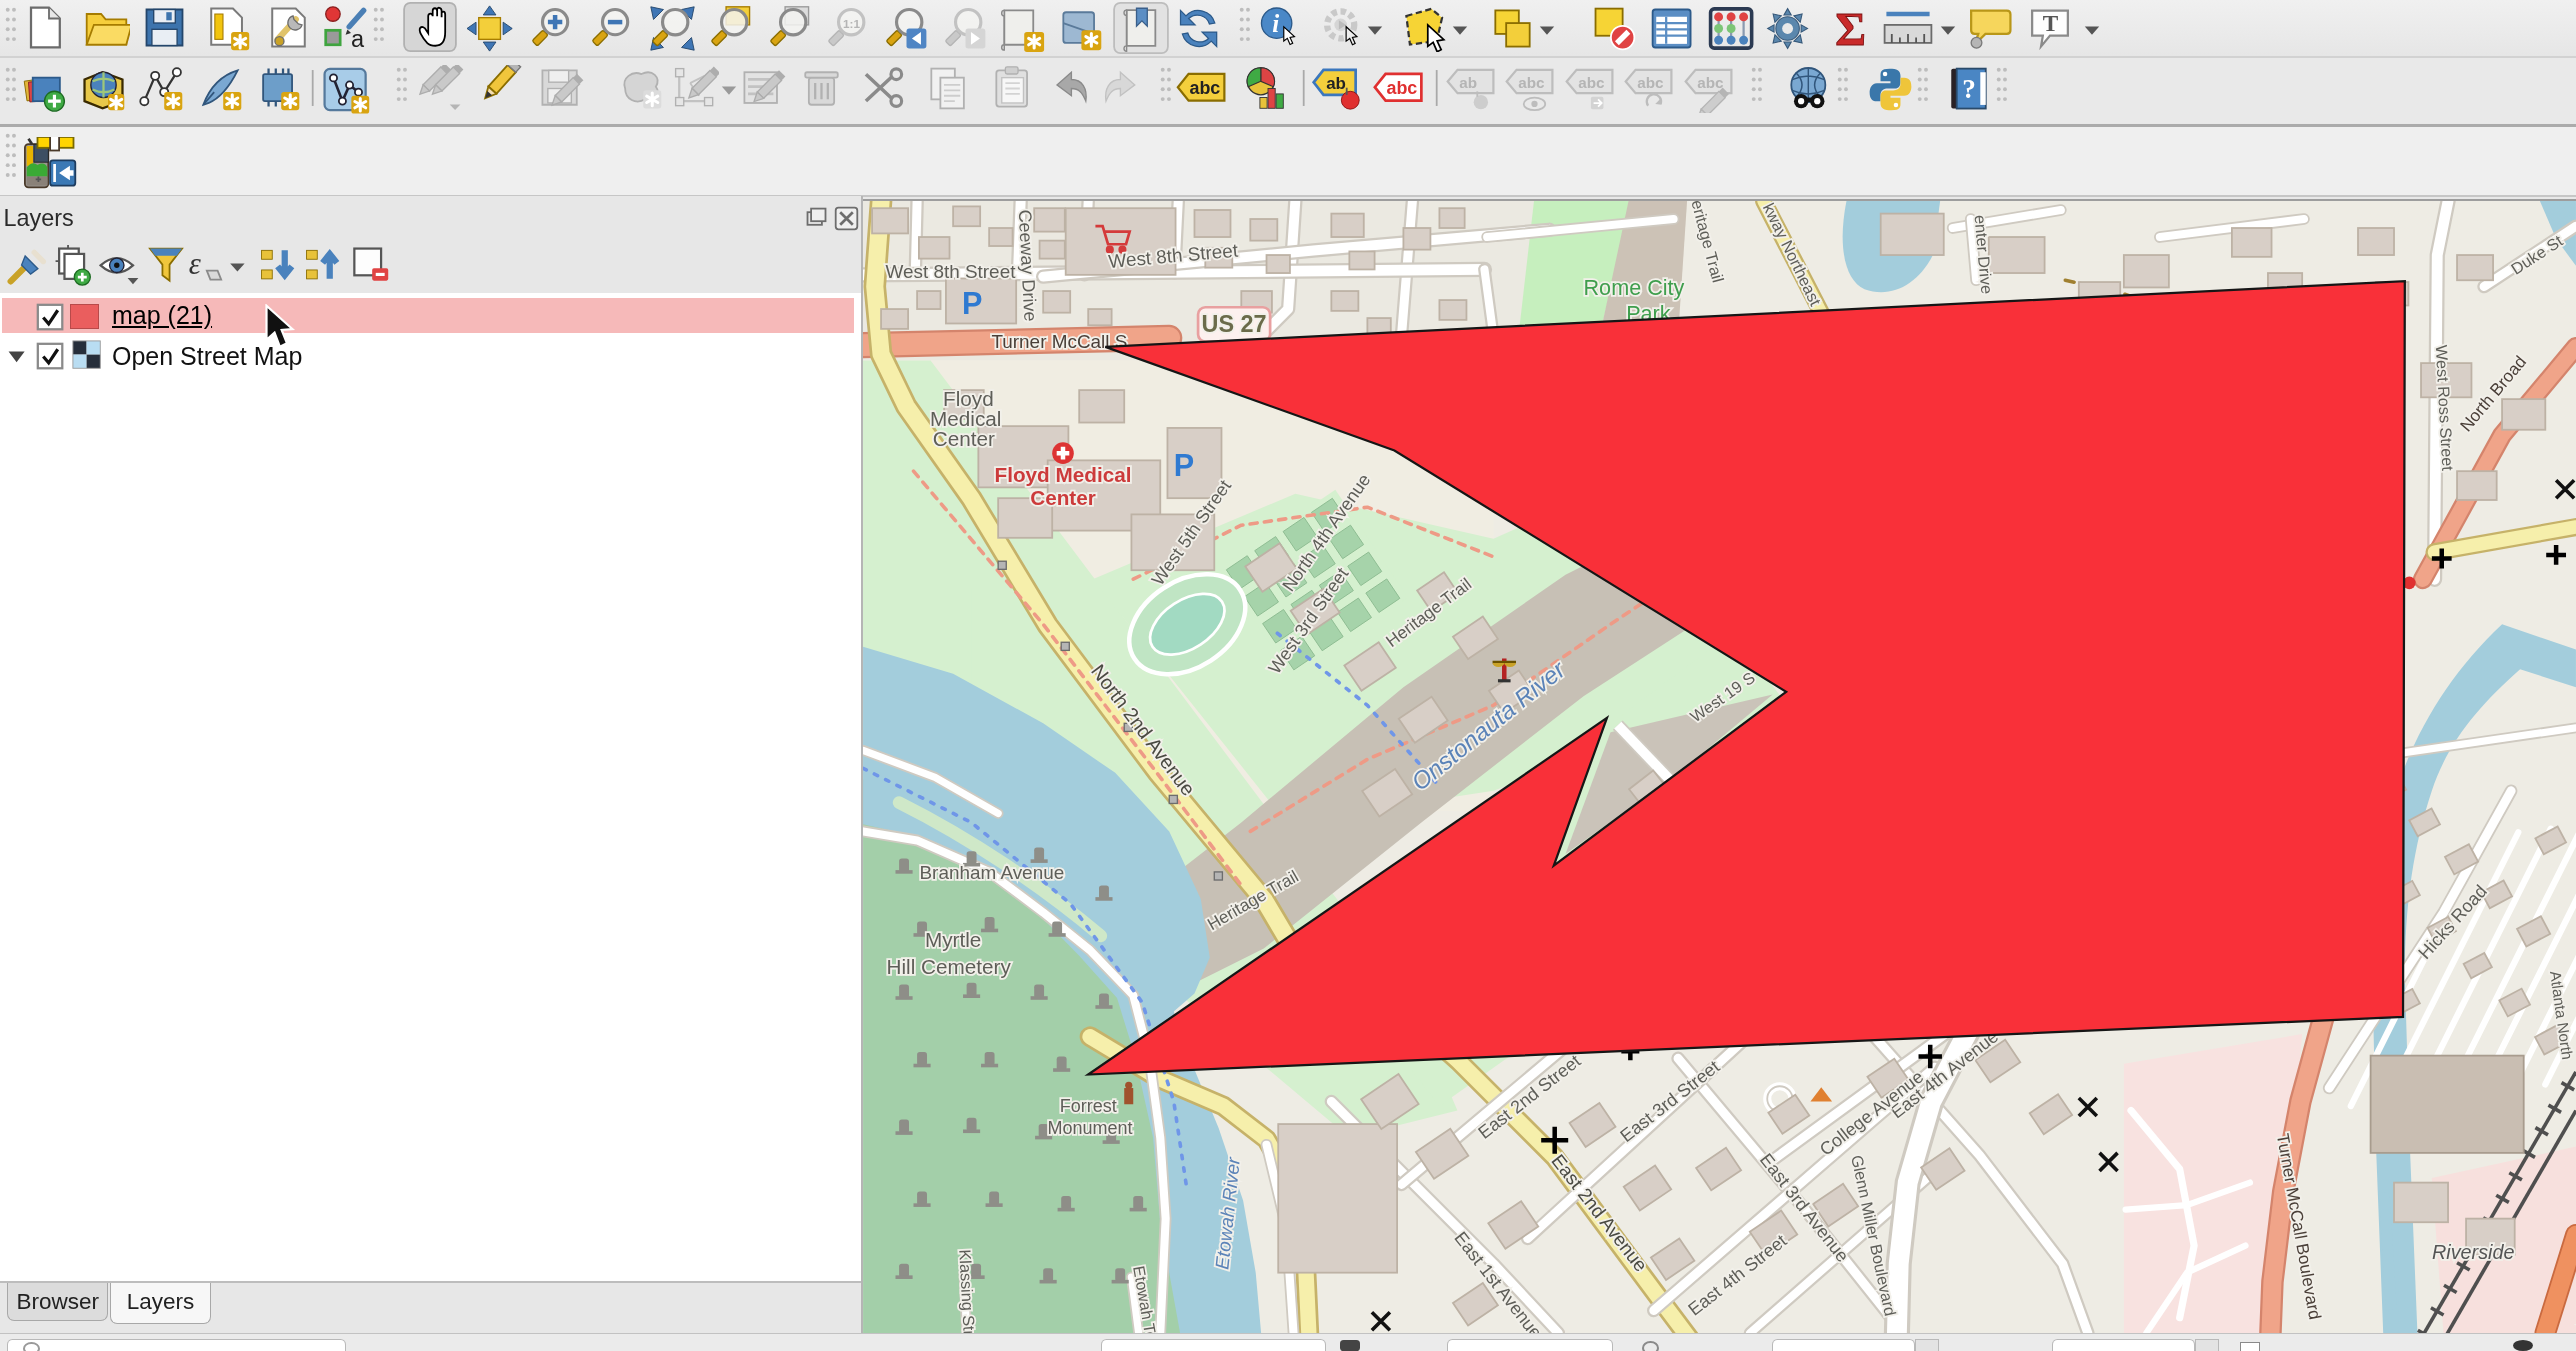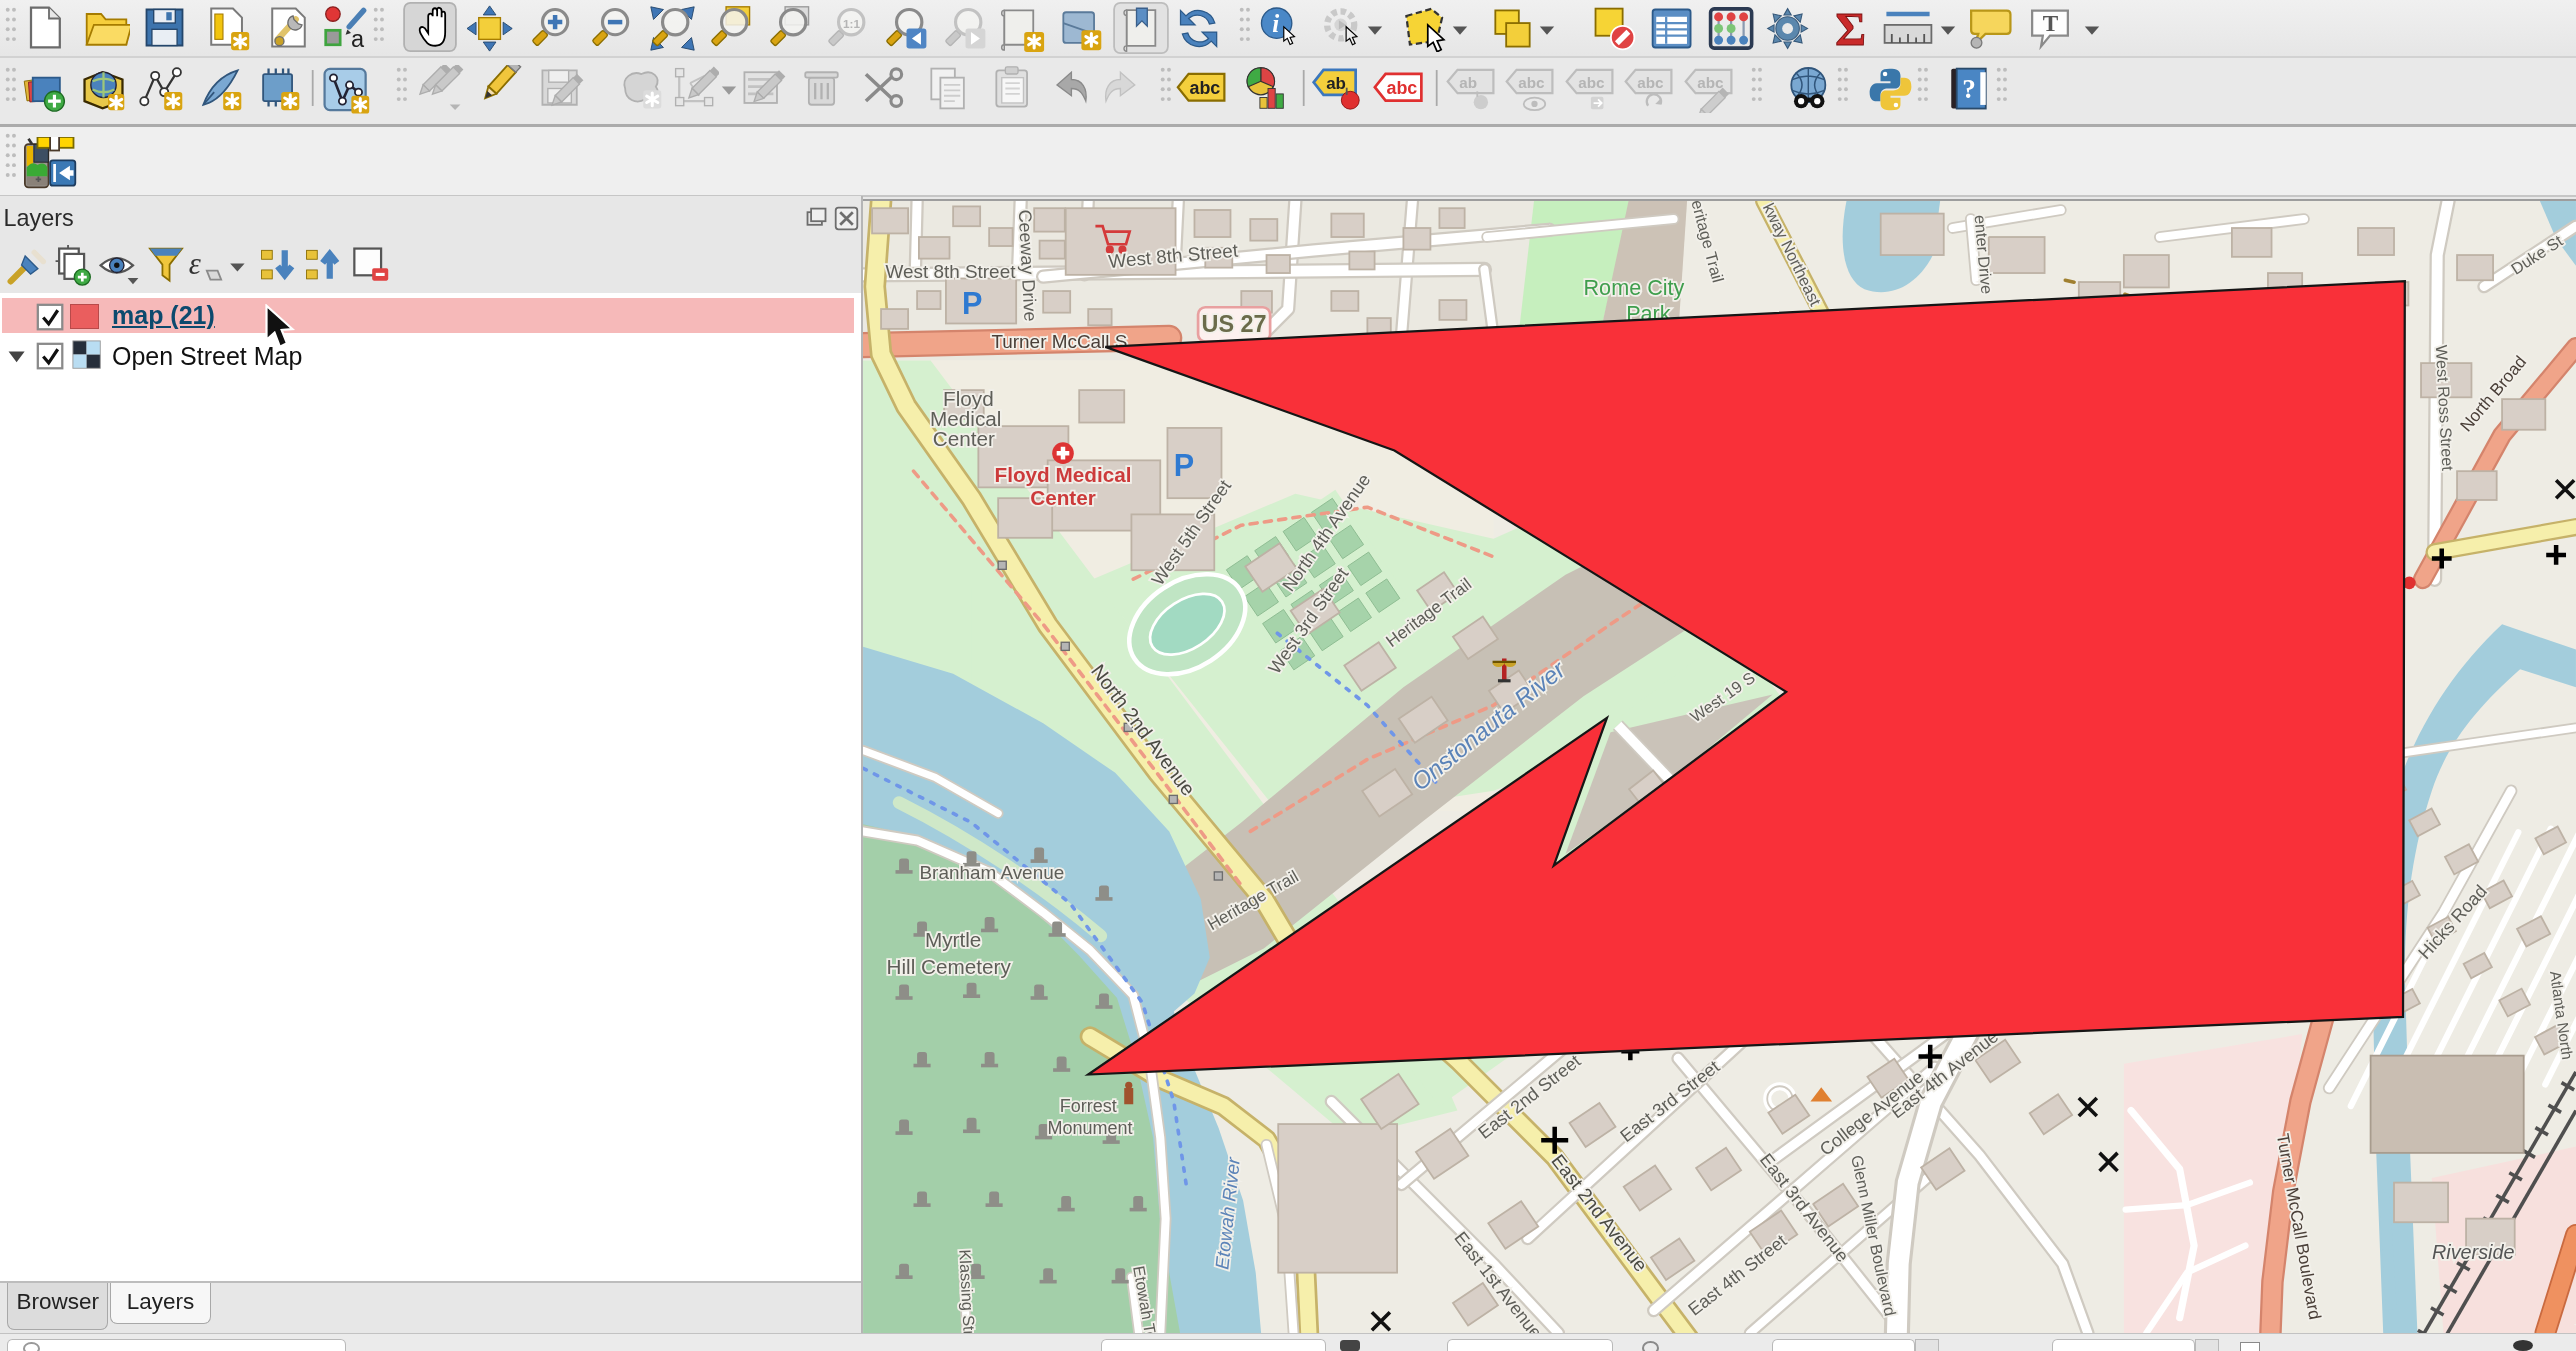--- a/index.html
+++ b/index.html
@@ -674,41 +674,41 @@
     <rect x="26" y="26" width="18" height="14" rx="2" fill="#e04343"></rect>
     <path d="M30,33 L40,33" stroke="#fff" stroke-width="3.5"></path>
   </svg>
 <div style="position:absolute;left:0;top:293px;width:861px;height:989px;background:#fff"></div>
 <div style="position:absolute;left:1.8px;top:298px;width:852px;height:35px;background:#f6b9b9"></div>
 <svg style="position:absolute;left:36px;top:303px" width="29" height="29" viewBox="0 0 32 32">
     <rect x="2" y="2" width="27" height="27" fill="#fff" stroke="#8a8a8a" stroke-width="2.5"></rect>
     <path d="M8,16 L14,23 L24,8" stroke="#111" stroke-width="3.5" fill="none"></path>
   </svg>
 <div style="position:absolute;left:70px;top:304px;width:29px;height:25px;background:#ea5e5e;border:0.9px solid #b84a4a;box-sizing:border-box"></div>
-<div style="position:absolute;left:112px;top:301px;font-size:25px;font-weight:bold;color:#0c4a6e;text-decoration:underline">map (21)</div>
+<div style="position:absolute;left:112px;top:301px;font-size:25px;font-weight:normal;color:#000000;text-decoration:underline">map (21)</div>
 <svg style="position:absolute;left:259px;top:304px" width="40" height="50" viewBox="0 0 44 56">
     <path d="M8,2 L8,40 L17,32 L23,48 L31,44 L25,29 L37,28 Z" fill="#111" stroke="#fff" stroke-width="2.5"></path>
   </svg>
 <svg style="position:absolute;left:5.4px;top:346px" width="25" height="21.6" viewBox="0 0 28 24">
     <path d="M4,6 L22,6 L13,18 Z" fill="#444"></path>
   </svg>
 <svg style="position:absolute;left:36px;top:342px" width="29" height="29" viewBox="0 0 32 32">
     <rect x="2" y="2" width="27" height="27" fill="#fff" stroke="#8a8a8a" stroke-width="2.5"></rect>
     <path d="M8,16 L14,23 L24,8" stroke="#111" stroke-width="3.5" fill="none"></path>
   </svg>
 <svg style="position:absolute;left:72px;top:340px" width="31" height="31" viewBox="0 0 34 34">
     <rect x="1" y="1" width="15" height="15" fill="#262e3a"></rect>
     <rect x="16" y="1" width="15" height="15" fill="#b9ddf2"></rect>
     <rect x="1" y="16" width="15" height="15" fill="#b9ddf2"></rect>
     <rect x="16" y="16" width="15" height="15" fill="#262e3a"></rect>
     <rect x="1" y="1" width="30" height="30" fill="none" stroke="#9a9a9a"></rect>
   </svg>
 <div style="position:absolute;left:112px;top:342px;font-size:25px;font-weight:normal;color:#111">Open Street Map</div>
 <div style="position:absolute;left:0;top:1281px;width:861px;height:1.8px;background:#bdbdbd"></div>
-<div style="position:absolute;left:7.2px;top:1283px;width:101px;height:47px;background:#dcdcdc;border:1.8px solid #a8a8a8;border-top:none;border-radius:0 0 7.2px 7.2px;box-sizing:border-box;text-align:center;font-size:22.5px;color:#222;line-height:38px">Browser</div>
+<div style="position:absolute;left:7.2px;top:1283px;width:101px;height:38px;background:#dcdcdc;border:1.8px solid #a8a8a8;border-top:none;border-radius:0 0 7.2px 7.2px;box-sizing:border-box;text-align:center;font-size:22.5px;color:#222;line-height:38px">Browser</div>
 <div style="position:absolute;left:110px;top:1283px;width:101px;height:41px;background:#f7f7f7;border:1.8px solid #a8a8a8;border-top:none;border-radius:0 0 7.2px 7.2px;box-sizing:border-box;text-align:center;font-size:22.5px;color:#222;line-height:38px">Layers</div>
 <div style="position:absolute;left:861px;top:196px;width:1.8px;height:1137px;background:#b5b5b5"></div>
 <div style="position:absolute;left:863px;top:199px;width:1713px;height:1.8px;background:#9d9d9d"></div>
 <div style="position:absolute;left:863px;top:201px;width:1713px;height:1132px;overflow:hidden">
     <svg width="1713" height="1132" viewBox="0 0 1902 1257" style="position:absolute;left:0;top:0">
       <rect x="0" y="0" width="1902" height="1257" fill="#eeece4"></rect>
       <rect x="0" y="0" width="760" height="177" fill="#ebe9e1"></rect>
       <rect x="0" y="177" width="700" height="500" fill="#f0ede2"></rect>
       <path d="M1400,958 L1598,925 L1584,1080 L1572,1277 L1400,1277 Z" fill="#f8e2e0"></path>
       <path d="M1742,1085 L1902,1050 L1902,1257 L1755,1257 Z" fill="#f7e0dd"></path>

